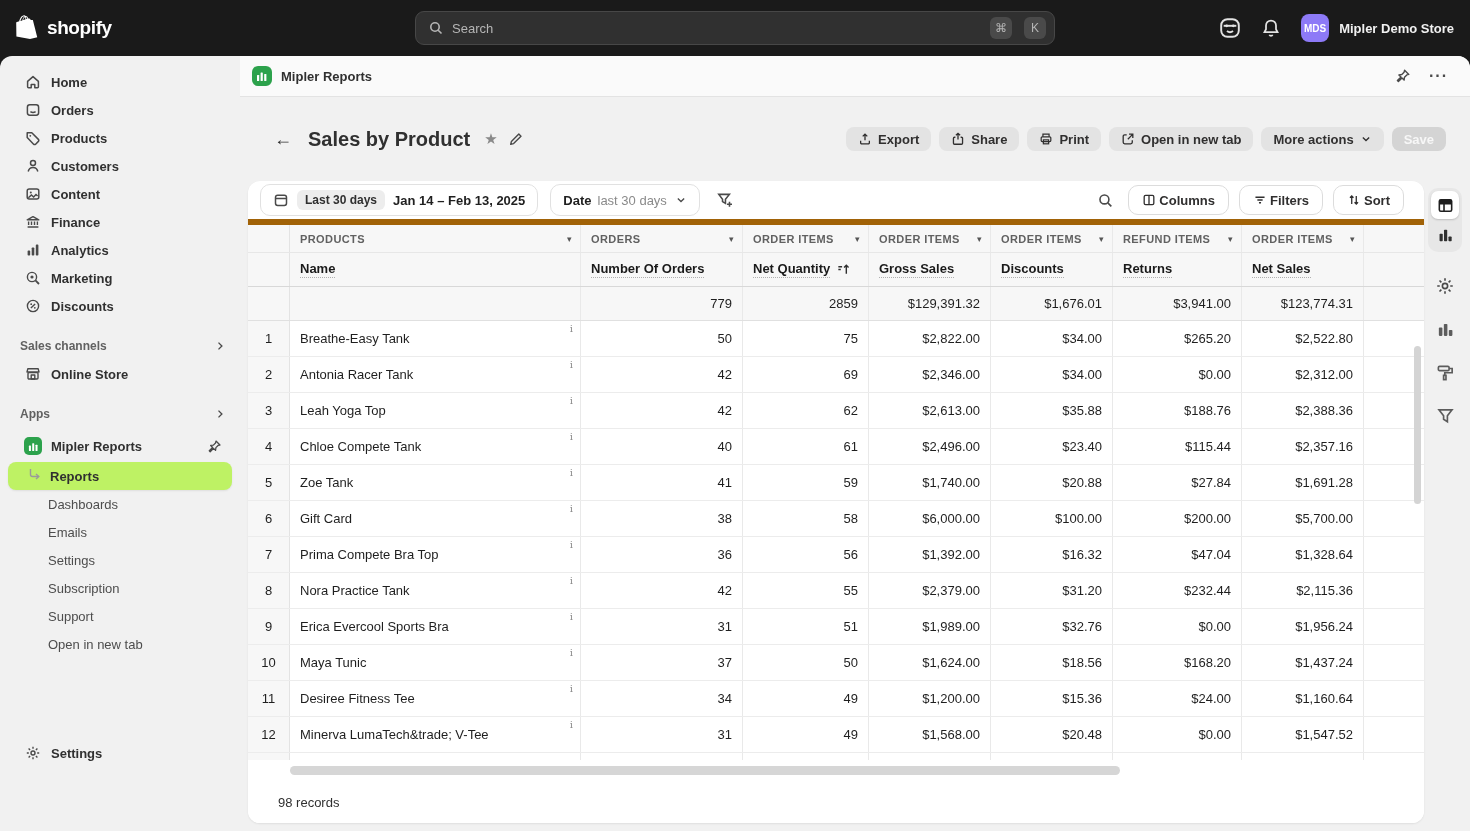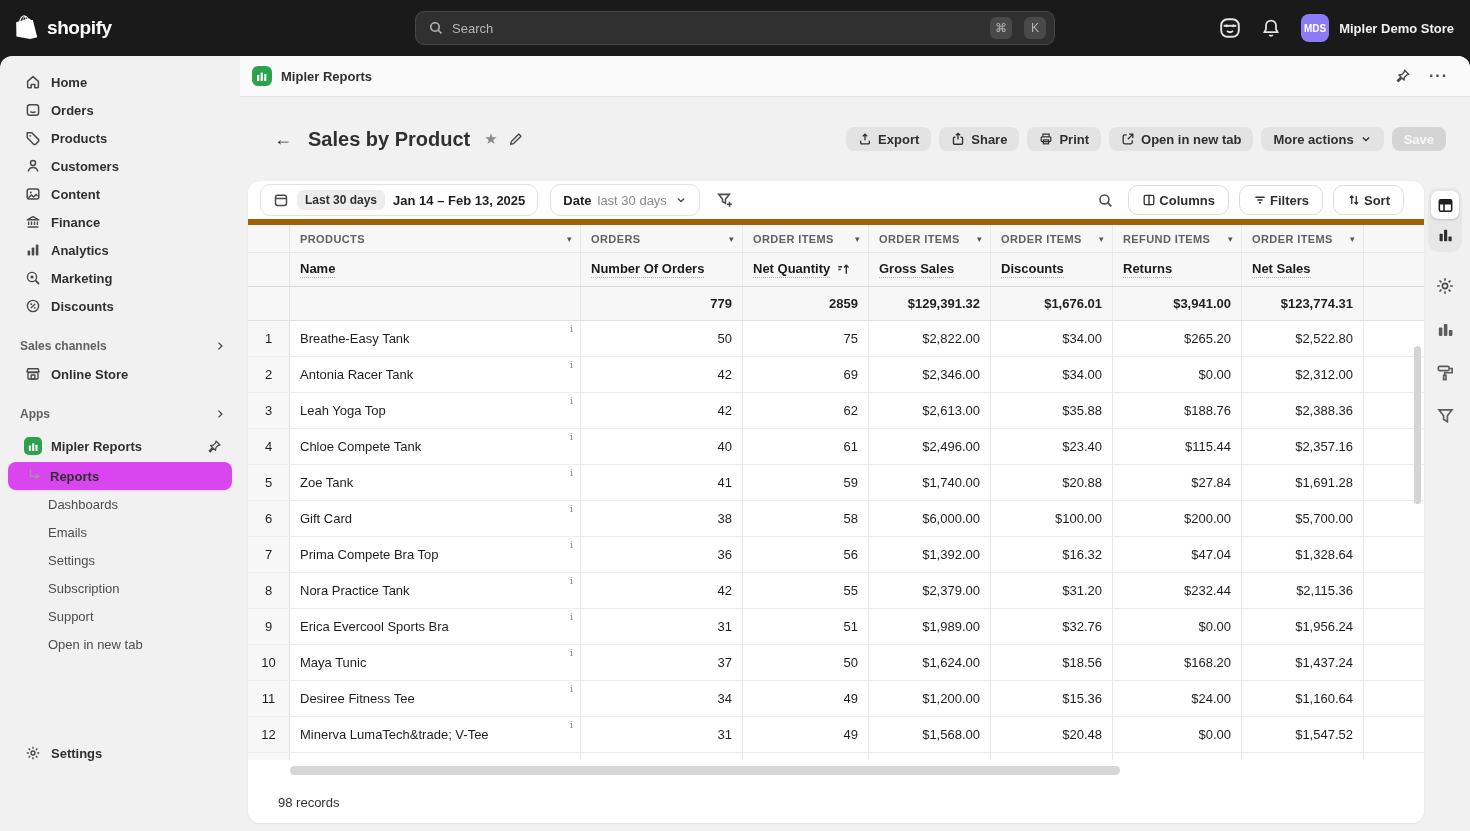--- a/index.html
+++ b/index.html
@@ -19,21 +19,21 @@
 
   
   .frame { height:775px; background:#f1f1f1; border-radius:12px 12px 0 0; overflow:hidden; display:flex; }
 
   
   .sidebar { width:240px; flex:0 0 240px; padding-top:12px; position:relative; }
   .side-item { display:flex; align-items:center; height:28px; margin:0 8px; padding:0 8px 0 16px; gap:9px; font-size:13px; font-weight:600; color:#303030; border-radius:8px; cursor:pointer; }
   .side-item .sicon { width:18px; height:18px; flex:0 0 18px; display:flex; align-items:center; justify-content:center; }
   .section-head { display:flex; align-items:center; justify-content:space-between; margin:14px 14px 2px 20px; height:24px; font-size:12px; font-weight:600; color:#616161; }
   .sub-item { display:flex; align-items:center; height:28px; margin:0 8px; padding:0 8px 0 40px; font-size:13px; font-weight:500; color:#4d4d4d; border-radius:8px; cursor:pointer; }
-  .sub-item.active { background:#d946ef; color:#303030; font-weight:600; padding-left:20px; gap:8px; box-shadow:0 1px 2px rgba(0,0,0,.08); }
+  .sub-item.active { background:#bef264; color:#303030; font-weight:600; padding-left:20px; gap:8px; box-shadow:0 1px 2px rgba(0,0,0,.08); }
   .app-item { display:flex; align-items:center; height:28px; margin:6px 8px 2px; padding:0 10px 0 16px; gap:9px; font-size:13px; font-weight:600; color:#303030; }
   .app-item .grow { flex:1; }
   .appicon { width:18px; height:18px; border-radius:5px; display:flex; align-items:center; justify-content:center; }
   .settings-bottom { position:absolute; bottom:64px; left:0; right:0; }
 
   
   .main { flex:1; display:flex; flex-direction:column; position:relative; }
   .app-band { height:41px; background:#fafafa; border-bottom:1px solid #e3e3e3; display:flex; align-items:center; padding:0 22px 0 12px; gap:9px; }
   .app-band .band-title { font-size:13px; font-weight:600; color:#303030; flex:1; }
   .band-icons { display:flex; align-items:center; gap:18px; color:#4a4a4a; }
@@ -62,21 +62,21 @@
   
   .tgrid { display:grid; grid-template-columns:42px 291px 162px 126px 122px 122px 129px 122px 1fr; }
   .cell { border-right:1px solid #e9e9e9; overflow:hidden; white-space:nowrap; }
   .ghead { background:#f7f7f7; border-bottom:1px solid #e7e7e7; height:28px; }
   .ghead .cell { display:flex; align-items:center; justify-content:space-between; padding:0 8px 0 10px; font-size:11px; font-weight:550; letter-spacing:.4px; color:#616161; }
   .ghead .tri { font-size:9px; color:#555; }
   .chead { background:#f7f7f7; border-bottom:1px solid #d8d8d8; height:34px;text-align:right; }
   .chead .cell { display:flex; align-items:center; gap:6px; padding:0 10px; font-size:13px; font-weight:650; color:#1a1a1a; }
   .hlabel { border-bottom:1px dotted #b0b0b0; padding-bottom:1px; }
   .totals { background:#f7f7f7; border-bottom:1px solid #e0e0e0; height:34px; }
-  .totals .cell { display:flex; align-items:center; justify-content:flex-end; padding:0 10px; font-size:13px; font-weight:700; color:#1f1f1f; }
+  .totals .cell { display:flex; align-items:center; justify-content:flex-end; padding:0 10px; font-size:13px; font-weight:400; color:#1f1f1f; }
   .trow { height:36px; background:#fff; border-bottom:1px solid #ececec; }
   .trow .cell { display:flex; align-items:center; font-size:13px; color:#1f1f1f; }
   .gut { background:#f7f7f7; justify-content:center; font-size:12px; color:#616161; border-right:1px solid #e3e3e3; }
   .cname { padding:0 10px; position:relative; }
   .cname .info { position:absolute; top:2px; right:7px; font-family:"DejaVu Serif", serif; font-size:10px; color:#8a8a8a; cursor:pointer; }
   .cnum { justify-content:flex-end; padding:0 10px; }
   .cspacer { border-right:none; }
   .partial { height:7px; border-bottom:none; }
   .hscroll { position:absolute; left:42px; bottom:48px; width:830px; height:9px; background:#d6d6d6; border-radius:5px; }
   .vscroll { position:absolute; right:3px; top:165px; width:7px; height:158px; background:#d4d4d4; border-radius:4px; }

